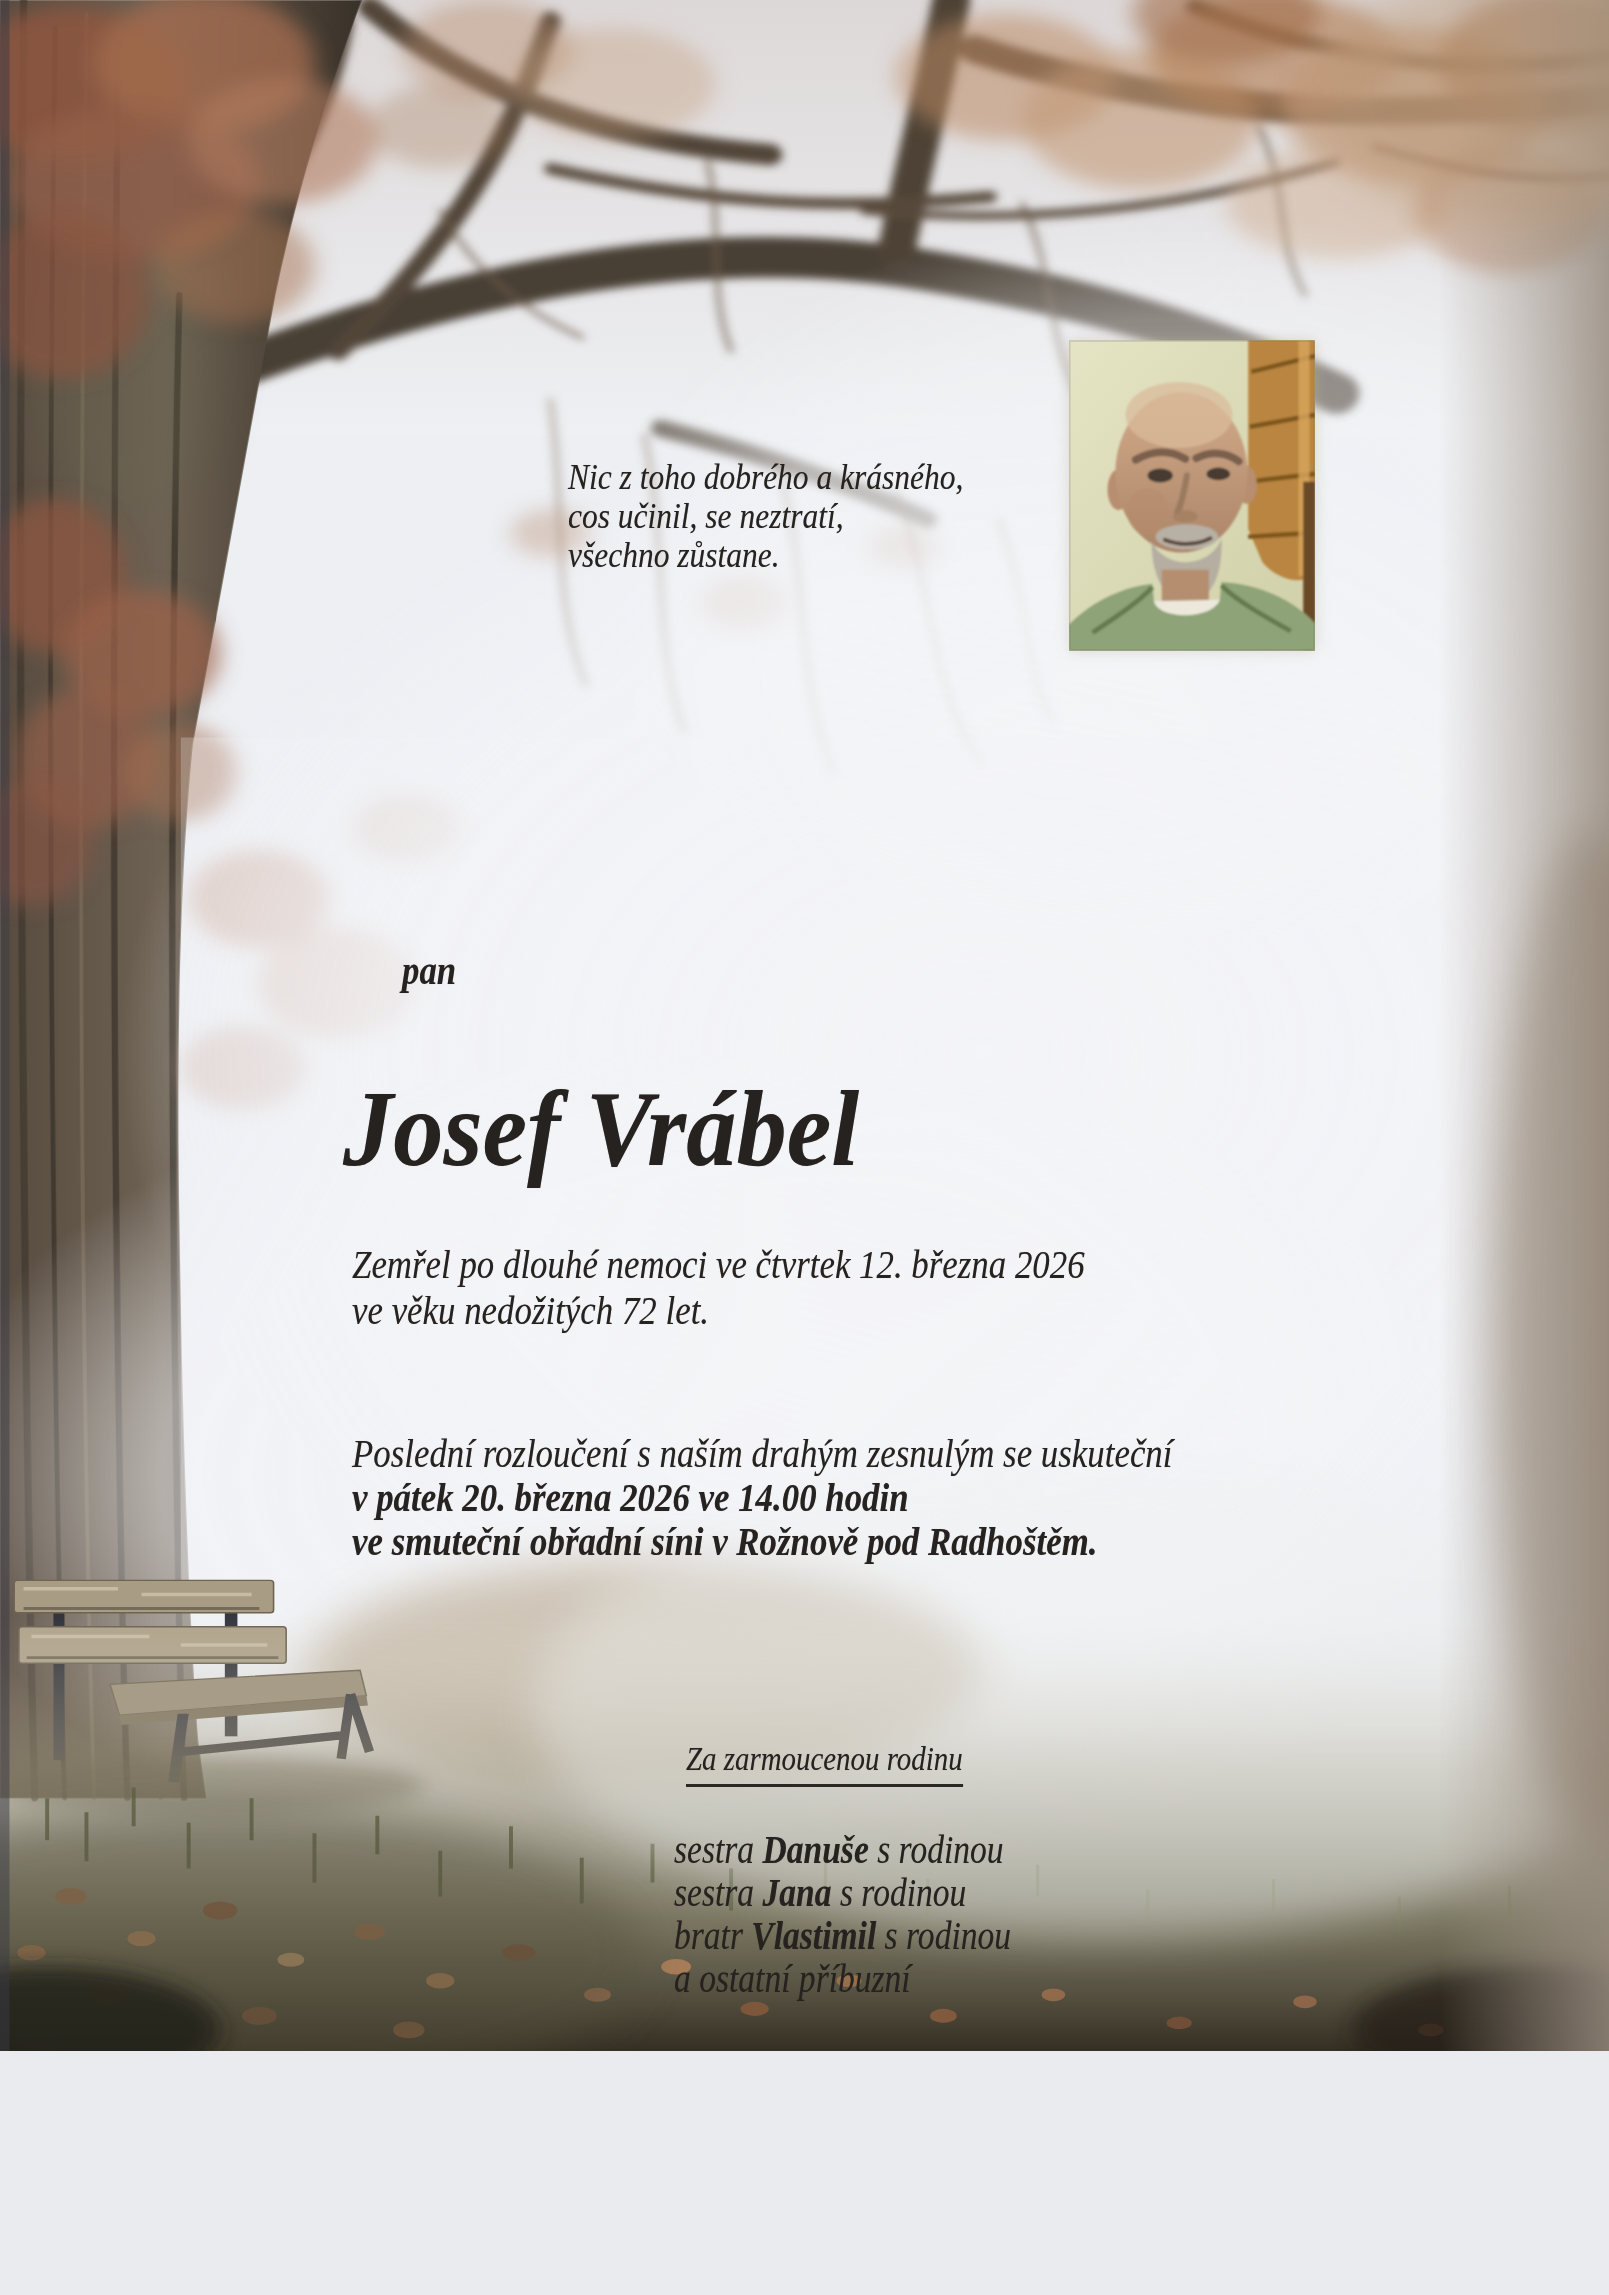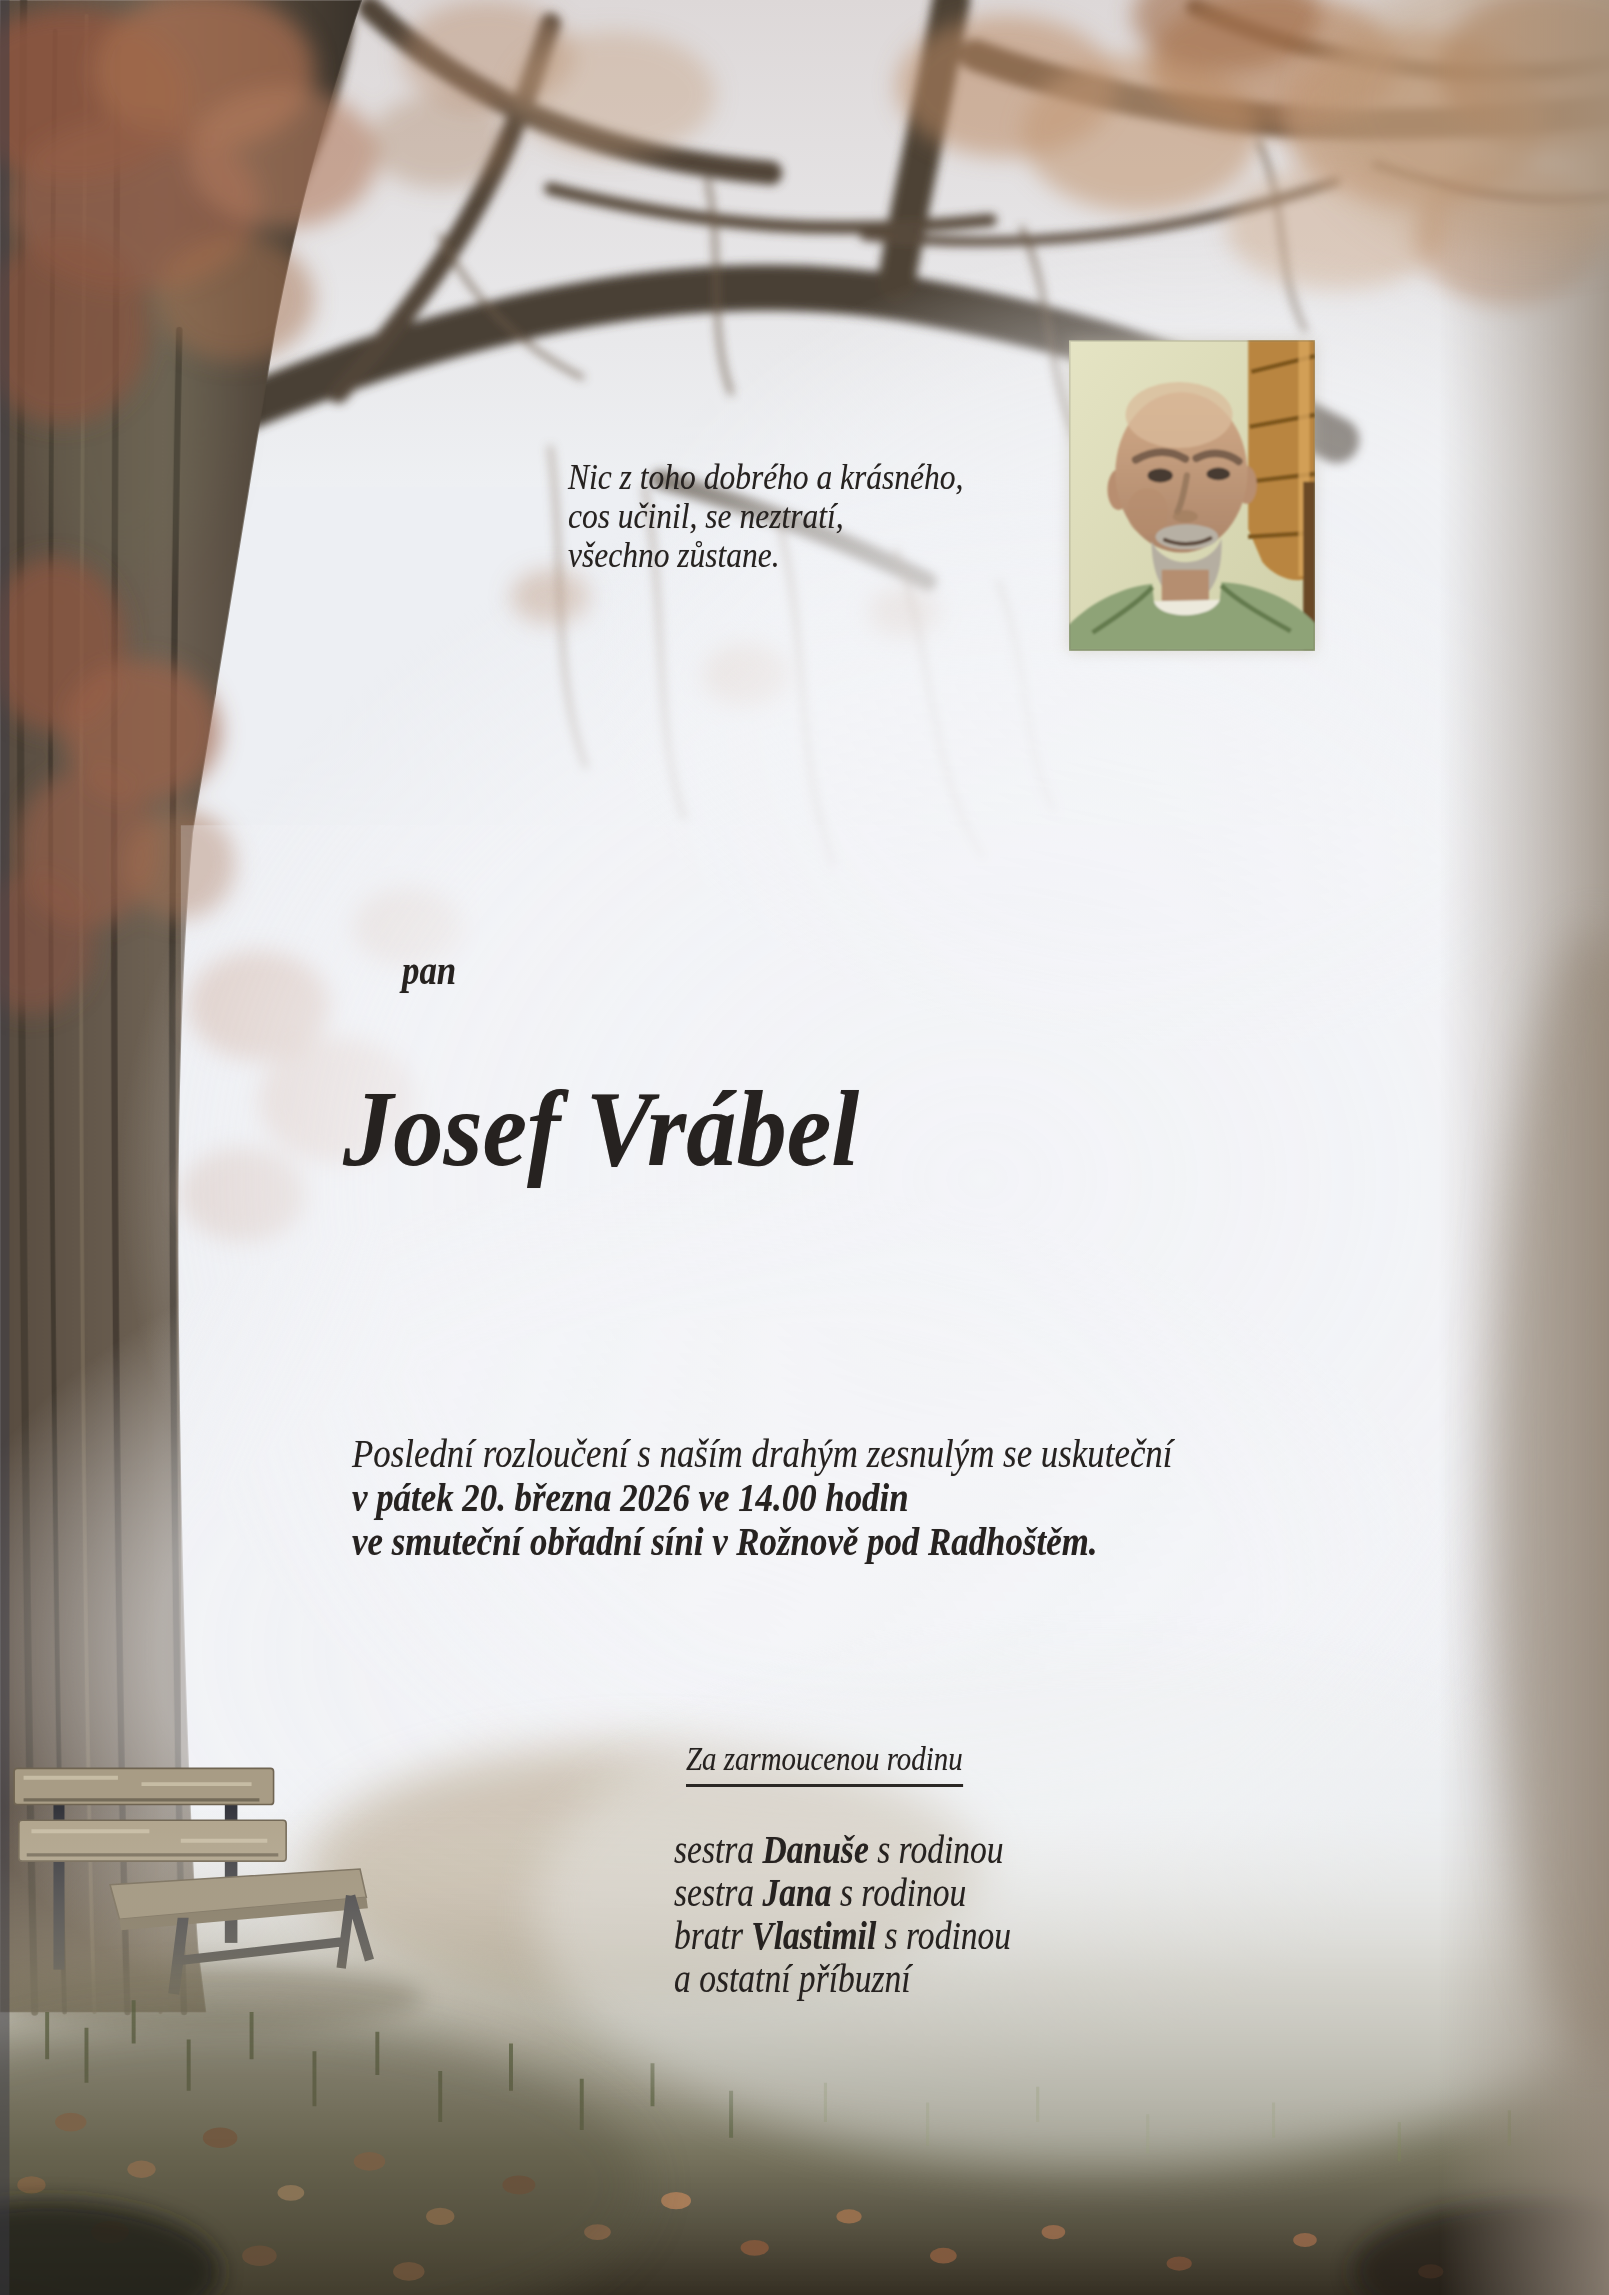--- a/index.html
+++ b/index.html
@@ -1,17 +1,17 @@
 <!DOCTYPE html>
 <html style="--text: #262220; --paper: #edeff3; --foliage: #9b644b; --bark: #564b3e; --bench-wood: #a89c85; --ground-dark: #3b3628; --photo-wall: #dfdfbd; --photo-stairs: #b9853f; --photo-cardigan: #8ea377;font-size:12.6px"><head>
 <meta charset="utf-8">
 <style>
   html,body{margin:0;padding:0;}
   body{width:1610px;height:2295px;background:#e9ebee;font-family:"Liberation Serif","DejaVu Serif",serif;}
-  .page{position:relative;width:1610px;height:2295px;overflow:hidden;background:var(--paper,#edeff3);}
+  .page{position:relative;width:1610px;height:2051px;overflow:hidden;background:var(--paper,#edeff3);}
   .bg{position:absolute;left:0;top:0;width:100%;height:100%;}
   .txt{position:absolute;color:var(--text,#262220);font-style:italic;text-shadow:0 0 0.8px rgba(40,35,30,.35);white-space:nowrap;}
   .cond{transform-origin:0 0;display:block;}
   .sx90{transform:scaleX(.90);}
   .sx85{transform:scaleX(.85);}
   .sx86{transform:scaleX(.86);}
   .sx93{transform:scaleX(.93);}
   .b{font-weight:bold;}
   #quote{left:568px;top:458px;font-size:35px;line-height:39px;}
   #announce{left:355px;top:833px;font-size:41px;line-height:49px;}
@@ -252,20 +252,26 @@
 
 
   <div class="txt" id="pan">
     <div class="cond sx85"><span>pan</span></div>
   </div>
 
   <div class="txt" id="name">
     <div class="cond sx93"><span>Josef Vrábel</span></div>
   </div>
 
+  <div class="txt" id="death">
+    <div class="cond sx85">
+      <div>Zemřel po dlouhé nemoci ve čtvrtek 12. března 2026</div>
+      <div>ve věku nedožitých 72 let.</div>
+    </div>
+  </div>
 
   <div class="txt" id="funeral">
     <div class="cond sx85">
       <div>Poslední rozloučení s naším drahým zesnulým se uskuteční</div>
       <div class="b">v pátek 20. března 2026 ve 14.00 hodin</div>
       <div class="b">ve smuteční obřadní síni v Rožnově pod Radhoštěm.</div>
     </div>
   </div>
 
   <div class="txt" id="closing">

